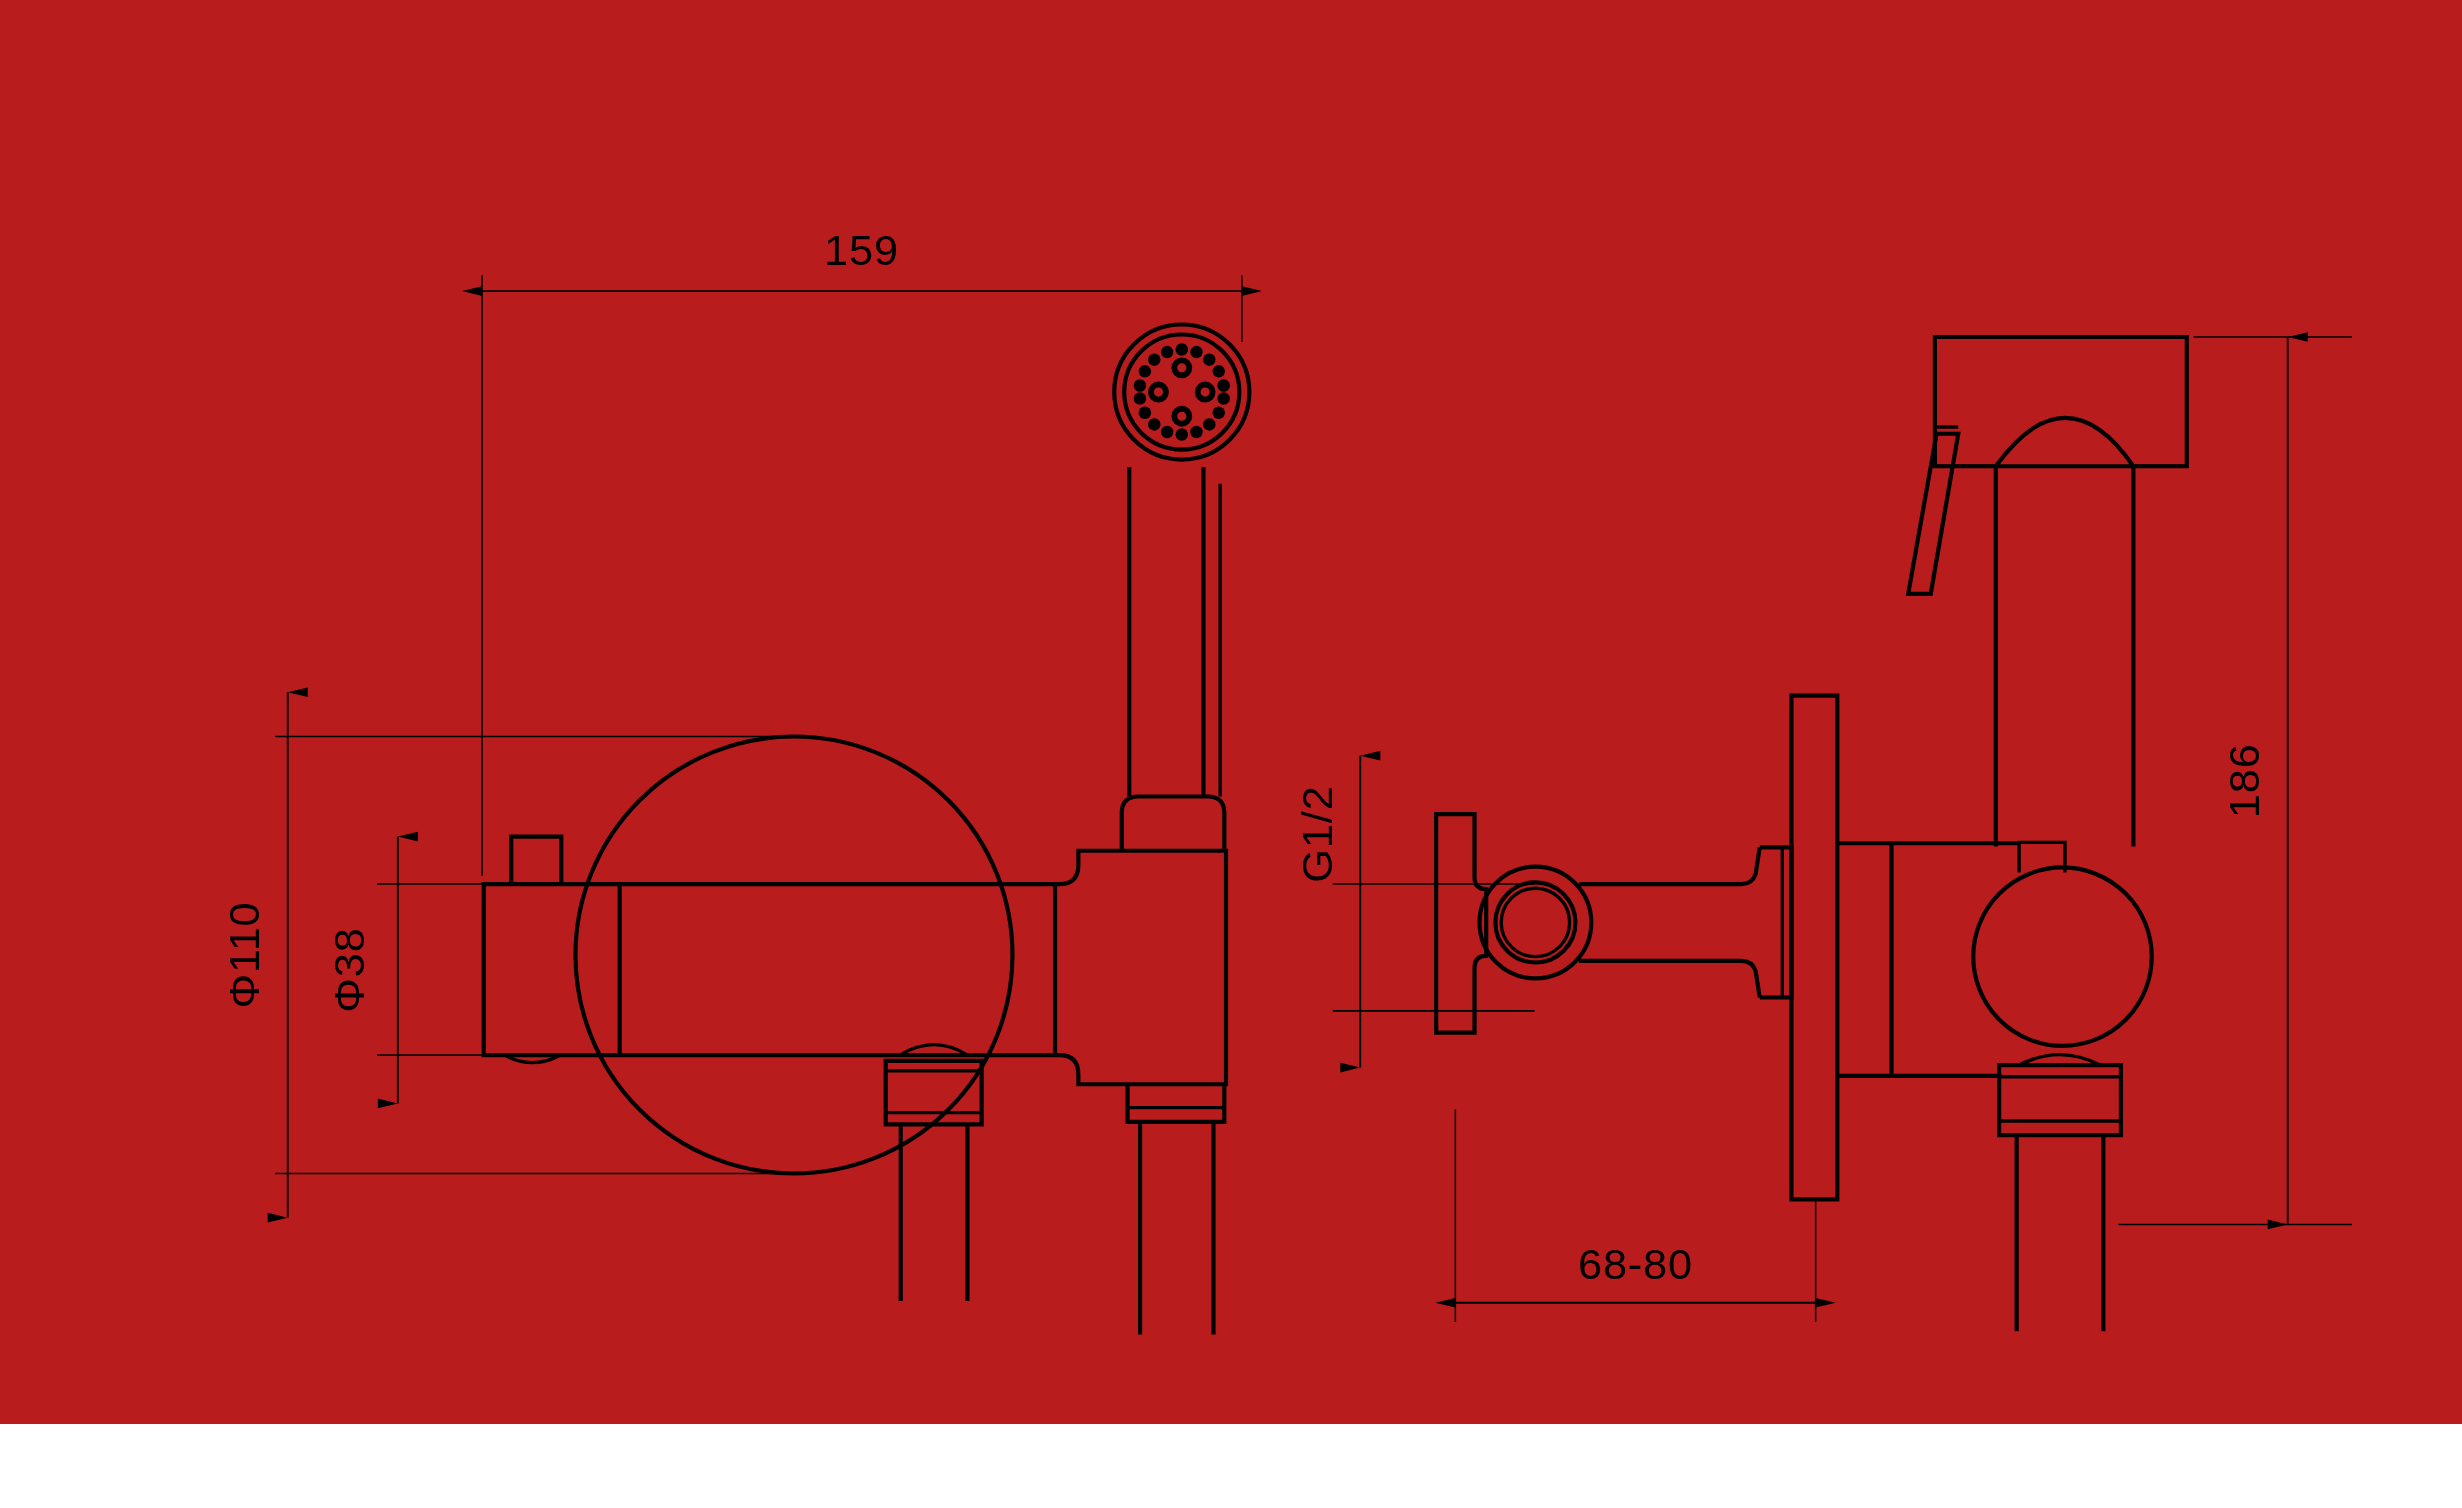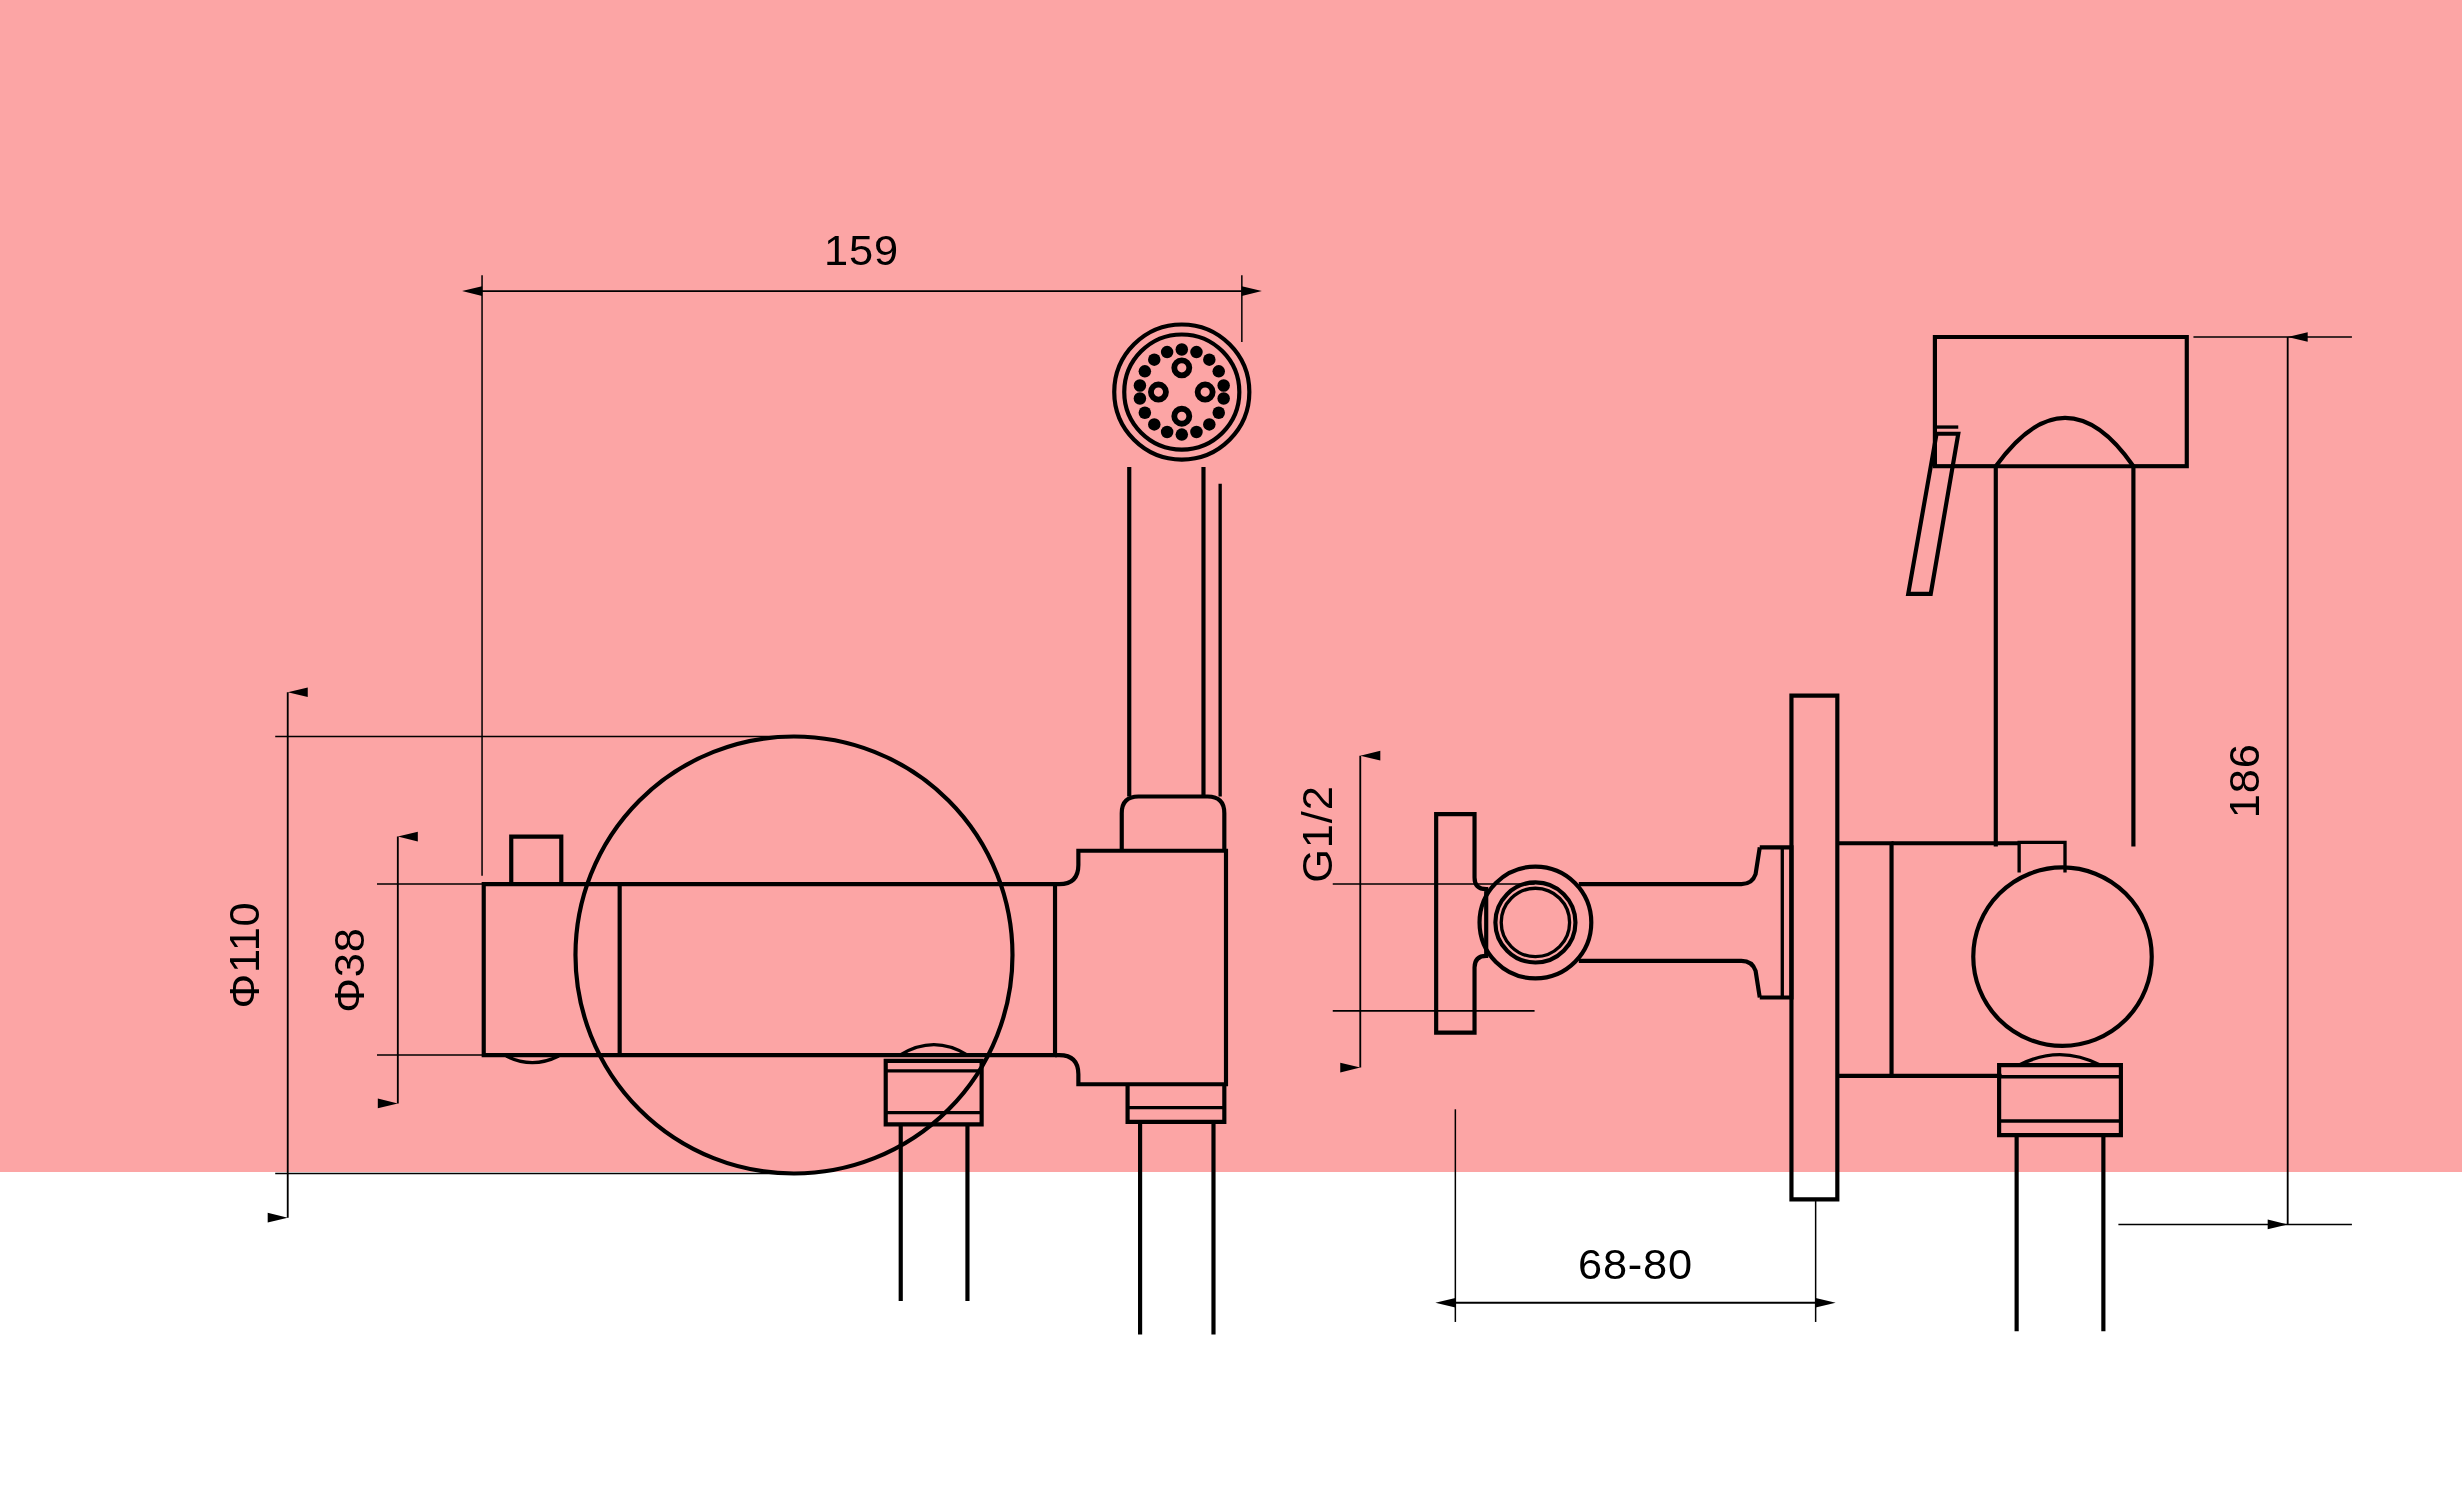--- a/index.html
+++ b/index.html
@@ -10,22 +10,22 @@
   }
   body {
     width: 2462px;
     height: 1508px;
     font-family: "Liberation Sans", sans-serif;
     overflow: hidden;
   }
   #drawing-root {
     position: relative;
     width: 2462px;
-    height: 1172px;
-    background: #fca5a5;
+    height: 1424px;
+    background: #b91c1c;
   }
   svg#drawing-svg {
     display: block;
     width: 2462px;
     height: 1508px;
   }
   .obj {
     fill: none;
     stroke: #000000;
     stroke-width: 5;

